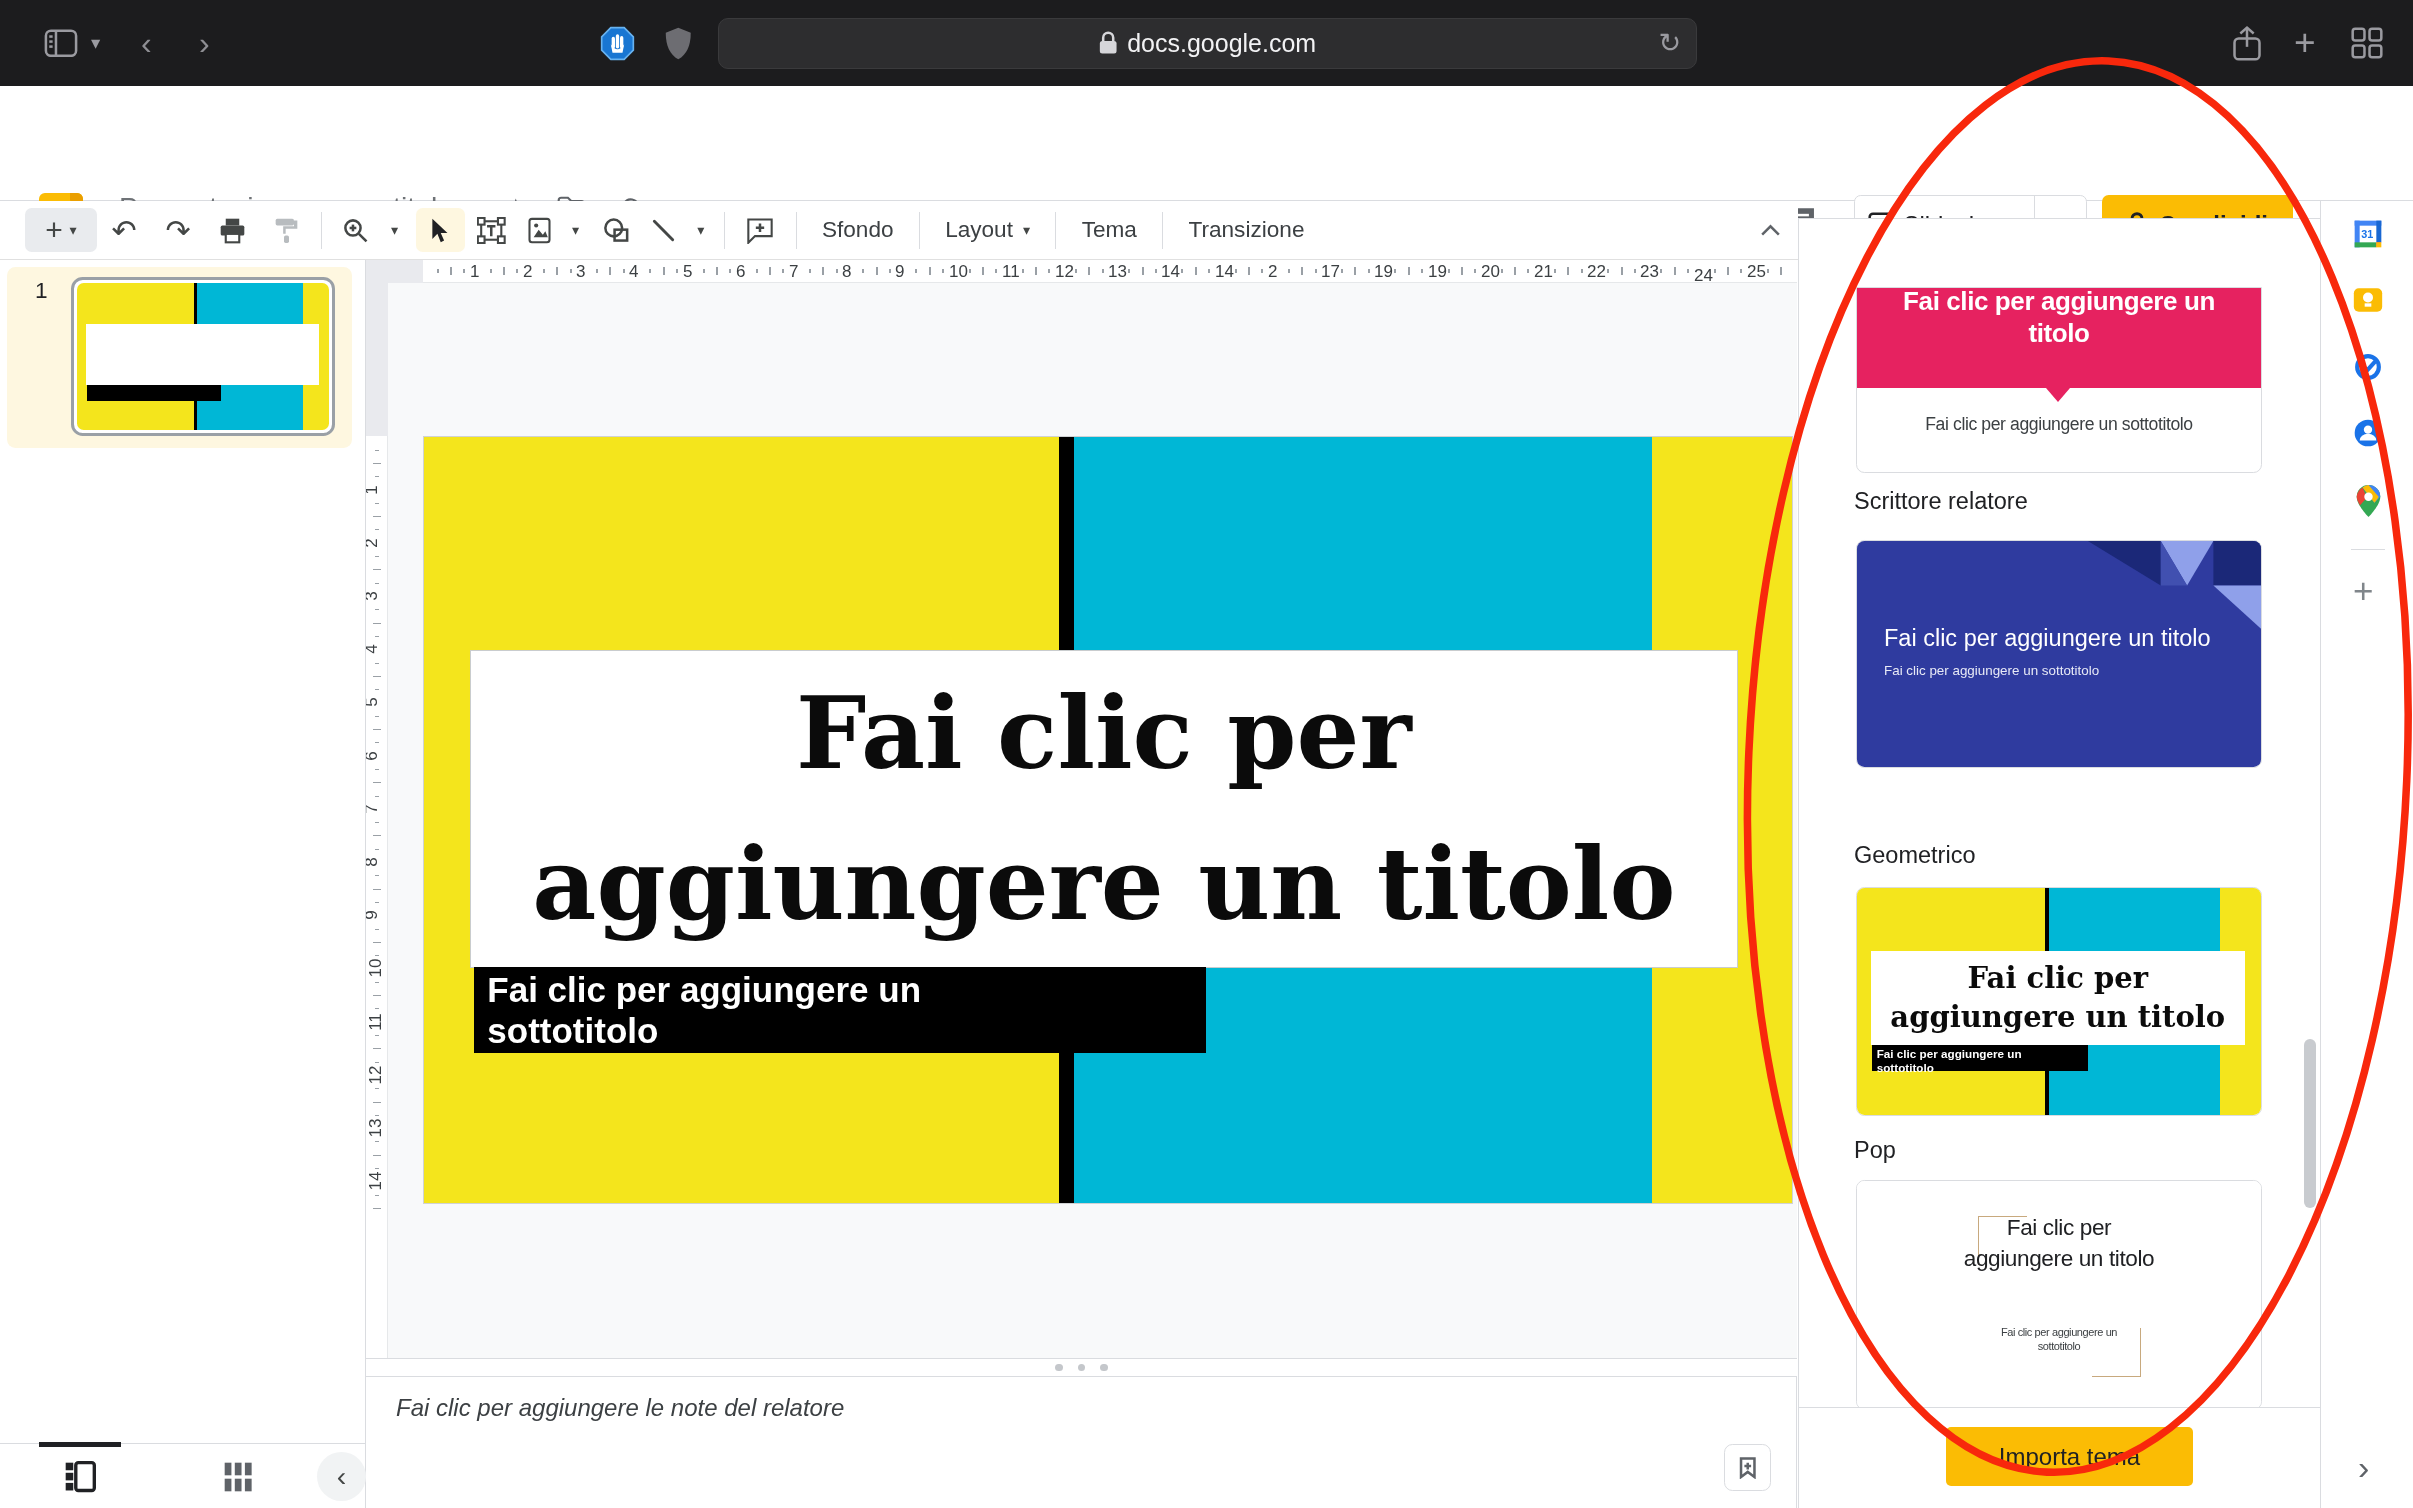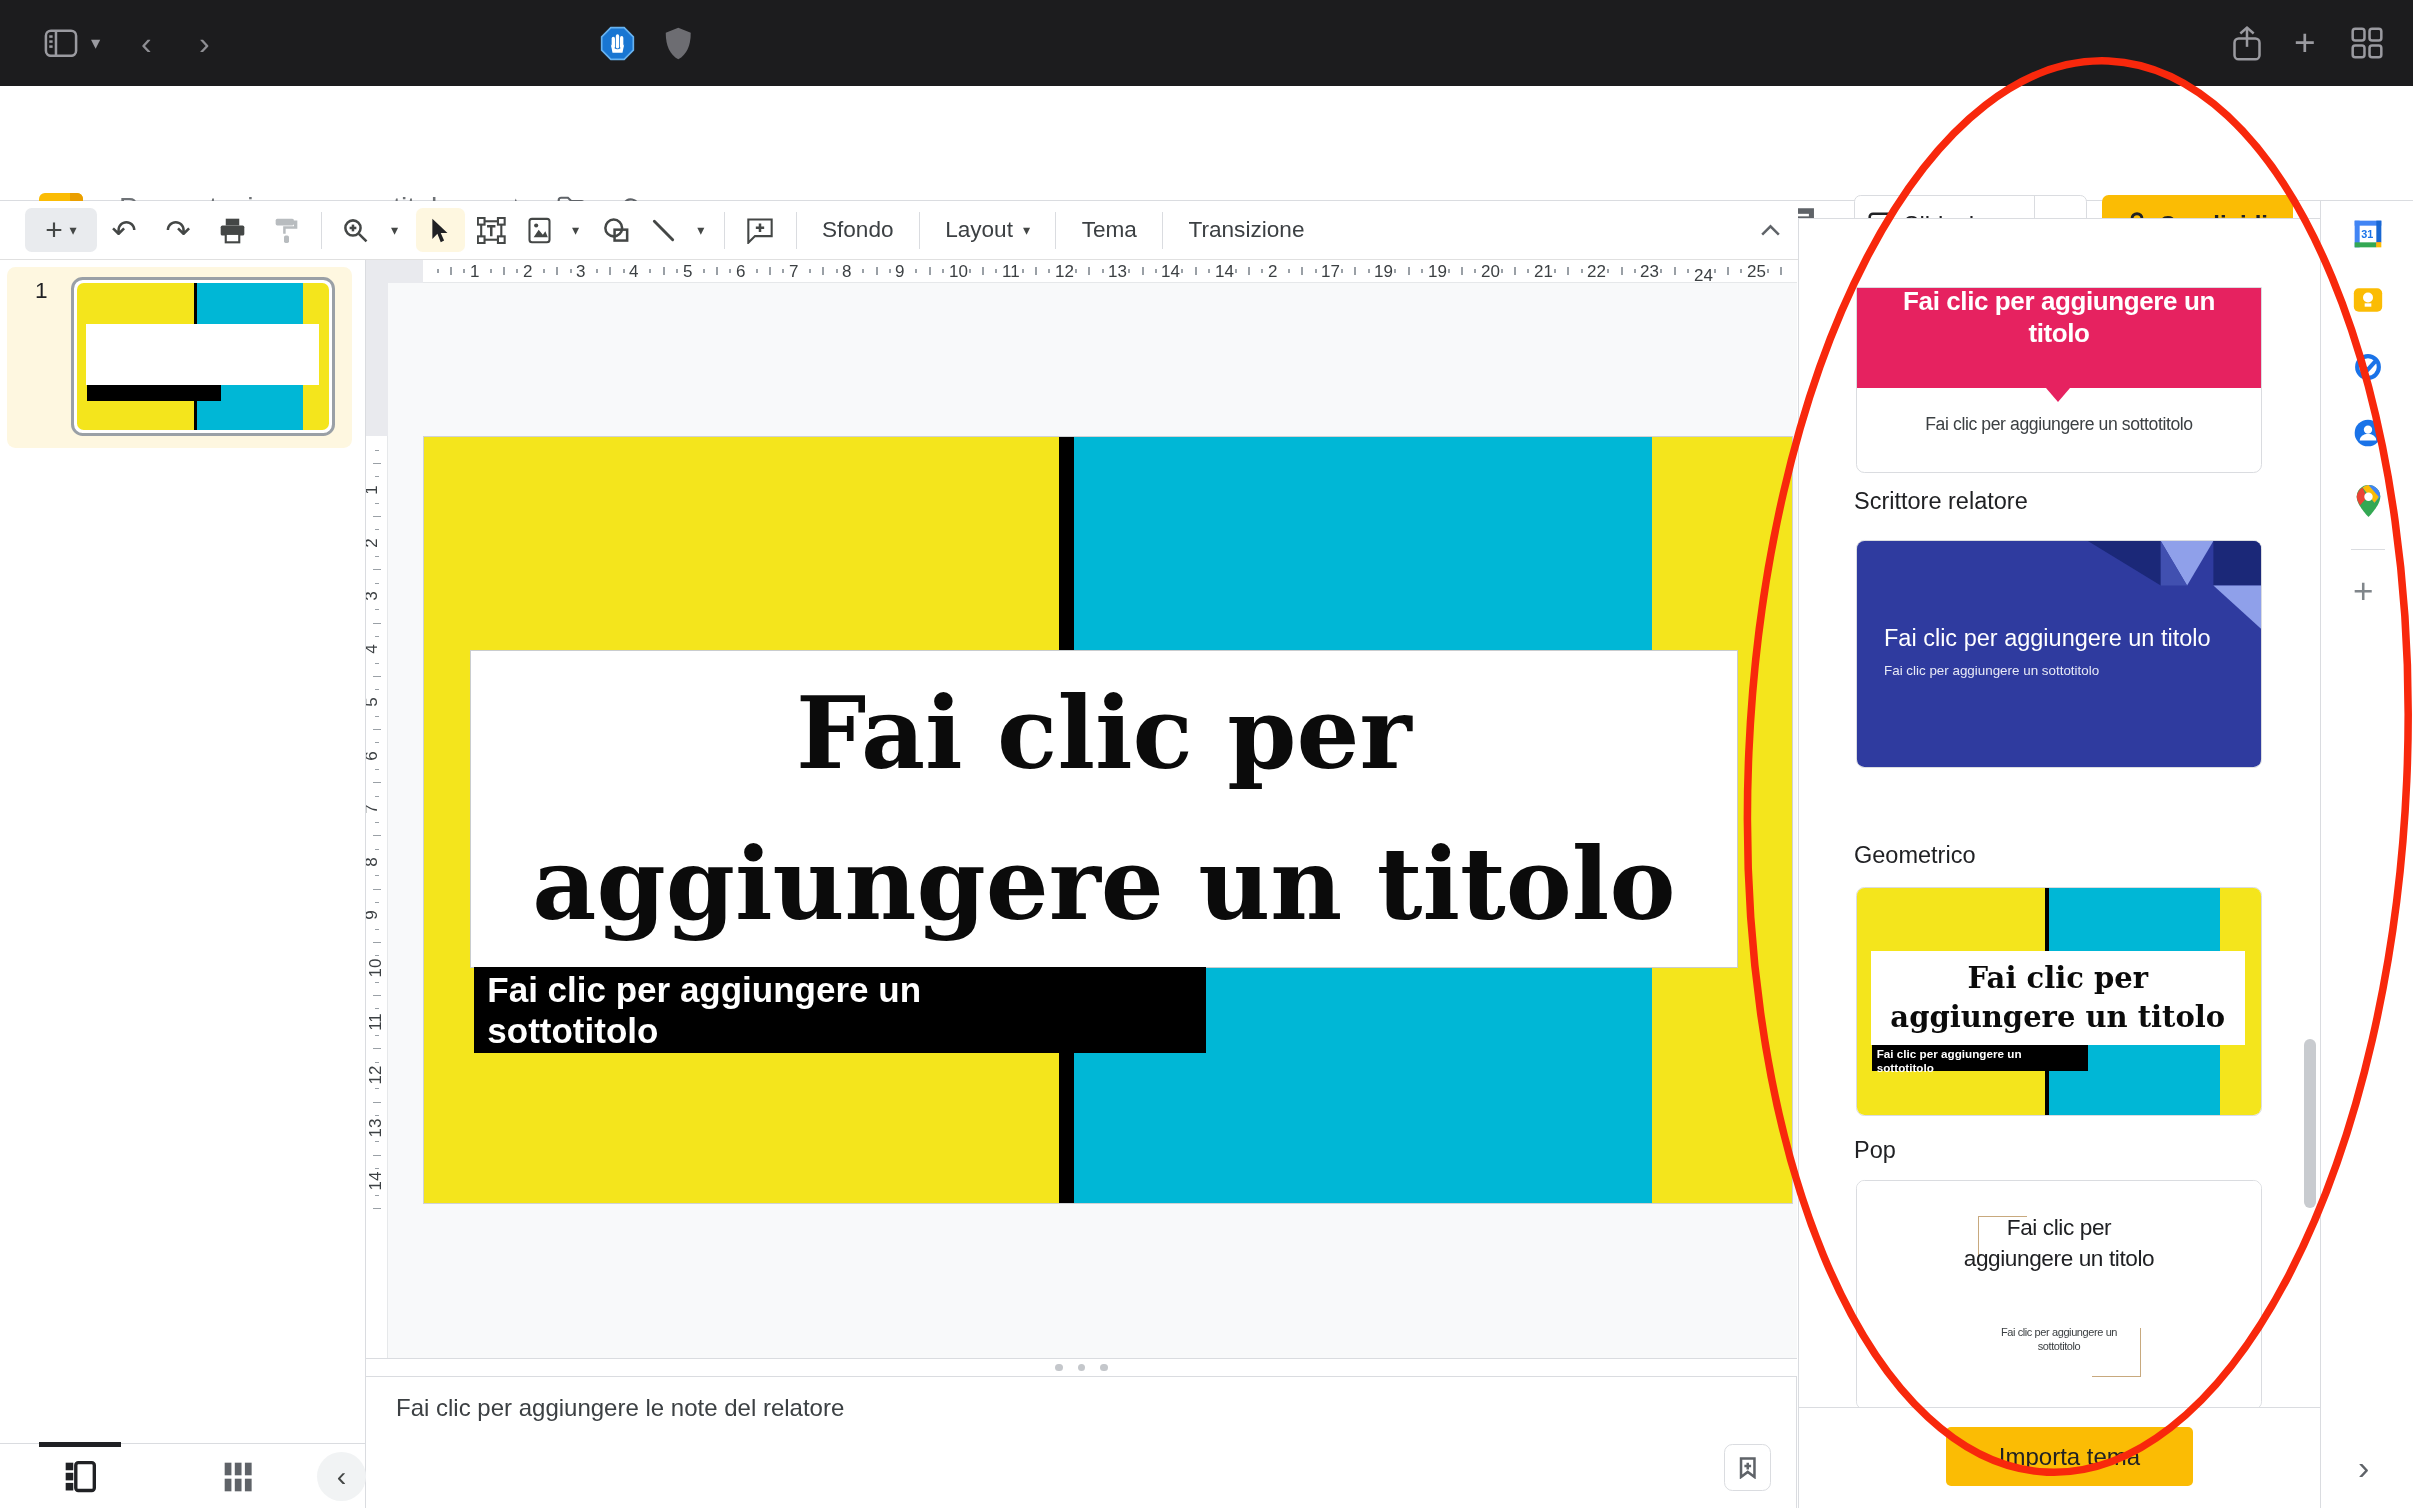--- a/index.html
+++ b/index.html
@@ -66,21 +66,21 @@
   .pop .cyn { position:absolute; left:47.5%; top:0; width:42.3%; height:100%; background:#00B7D6; }
   .pop .wht { position:absolute; left:3.35%; top:27.8%; width:92.7%; height:41.5%; background:#fff; border:0.8px solid #c9ccce; display:flex; flex-direction:column; align-items:center; justify-content:center; }
   .pop .sub { position:absolute; left:3.65%; top:69.2%; width:53.5%; height:11.2%; background:#000; color:#fff; font-weight:bold; }
   .slide .wht { font-family:"DejaVu Serif", serif; font-weight:bold; color:#0b0b0b; font-size:99px; line-height:1.52; text-align:center; }
   .slide .sub { font-size:35px; line-height:1.18; padding:1.7px 13.4px; }
   .dots-strip { position:absolute; left:0; top:1098px; width:1431px; height:19px; background:#fff; border-top:0.8px solid #dadce0; border-bottom:0.8px solid #dadce0; display:flex; align-items:center; justify-content:center; gap:15px; }
   .dots-strip i { width:7.5px; height:7.5px; border-radius:50%; background:#c4c7cb; }
 
   
   .notes { left:366px; top:1377px; width:1431px; height:132px; background:#fff; border-right:0.8px solid #dadce0; }
-  .notes .ph { position:absolute; left:30px; top:17px; font-size:24px; color:#3c4043; }
+  .notes .ph { position:absolute; left:30px; top:17px; font-size:24px; color:#3c4043;font-style:italic; }
   .notes-btn { position:absolute; left:1358px; top:67px; width:47px; height:47px; border:0.8px solid #dadce0; border-radius:8.4px; display:flex; align-items:center; justify-content:center; }
 
   
   .theme-panel { left:1798px; top:218px; width:523px; height:1291px; background:#fff; border-left:0.8px solid #dadce0; border-top:0.8px solid #dadce0; }
   .tp-header { position:absolute; left:0; top:0; width:100%; height:68px; display:flex; align-items:center; border-bottom:0.8px solid #dadce0; }
   .tp-title { font-size:28px; color:#202124; margin-left:102px; }
   .tp-close { position:absolute; right:30px; font-size:37px; color:#5f6368; line-height:1; font-weight:300; }
   .tp-list { position:absolute; left:0; top:68px; width:100%; height:1120px; overflow:hidden; }
   .tcard { position:absolute; left:57px; width:406px; border:0.8px solid #dadce0; background:#fff; overflow:hidden; }
   .tlabel { position:absolute; left:55px; font-size:23.5px; color:#202124; }
@@ -140,20 +140,28 @@
             <rect x="19" y="10" width="4" height="17" rx="2"></rect>
             <rect x="24" y="12" width="4" height="15" rx="2"></rect>
             <path d="M13 22 q8 12 16 0 l-2 10 h-12 z"></path>
           </g>
         </svg>
     </div>
     <div class="b-icon abs" style="left:664px">
       <svg width="28.5" height="35" viewBox="0 0 34 42">
           <path d="M17 2 L32 8 C32 24 27 34 17 40 C7 34 2 24 2 8 Z" fill="#6d6d72"></path>
         </svg>
+    </div>
+    <div class="abs urlfield">
+      <svg width="18.4" height="23.5" viewBox="0 0 22 28">
+          <rect x="1" y="12" width="20" height="15" rx="3" fill="#d6d6da"></rect>
+          <path d="M5 12 V8 a6 6 0 0 1 12 0 v4" fill="none" stroke="#d6d6da" stroke-width="3"></path>
+        </svg>
+      <span>docs.google.com</span>
+      <span class="reload">↻</span>
     </div>
     <div class="b-icon abs" style="left:2232px">
       <svg width="30" height="37" viewBox="0 0 36 44" fill="none" stroke="#9a9aa0" stroke-width="3">
           <rect x="3" y="16" width="30" height="25" rx="5"></rect>
           <line x1="18" y1="3" x2="18" y2="26"></line>
           <polyline points="10,10 18,3 26,10"></polyline>
         </svg>
     </div>
     <div class="b-icon abs" style="left:2294px; font-size:37px; font-weight:300">+</div>
     <div class="b-icon abs" style="left:2351px">

